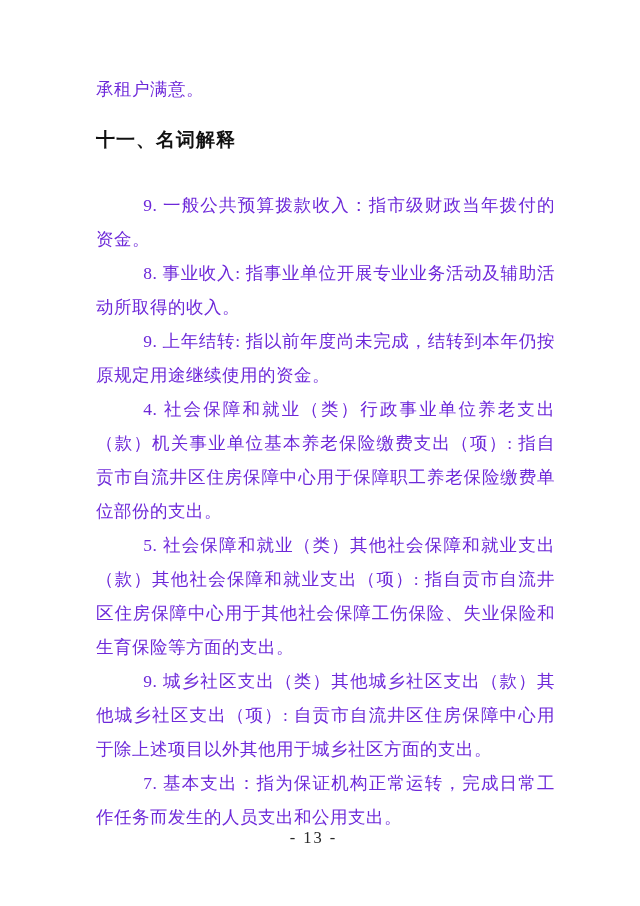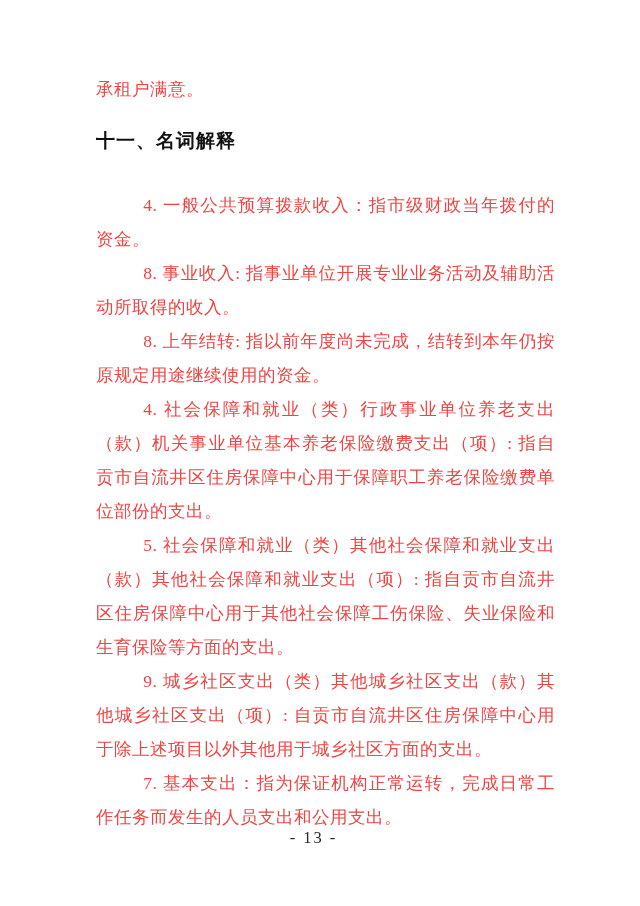--- a/index.html
+++ b/index.html
@@ -19,30 +19,30 @@
     padding: 72px 85px 0 96px;
     overflow: hidden;
   }
 
   .body-text {
     font-size: 17.5px;
     line-height: 34px;
     text-align: justify;
     text-justify: inter-character;
     letter-spacing: 0.5px;
-    color: #ef4444;
+    color: #6d28d9;
   }
 
   .intro-line {
     text-align: left;
     margin-bottom: 22px;
   }
 
   .section-heading {
-    font-family: Liberation Serif, serif;
+    font-family: Liberation Mono, monospace;
     font-weight: 700;
     font-size: 19px;
     line-height: 26px;
     color: #111111;
     letter-spacing: 1px;
     margin: 8px 0 34px 0;
   }
 
   .para {
     text-indent: 2.7em;
@@ -64,25 +64,25 @@
 </style>
 </head>
 <body>
 
 <div class="page">
 
   <p class="body-text intro-line">承租户满意。</p>
 
   <h2 class="section-heading">十一、名词解释</h2>
 
-  <p class="body-text para">4. 一般公共预算拨款收入：指市级财政当年拨付的资金。</p>
+  <p class="body-text para">9. 一般公共预算拨款收入：指市级财政当年拨付的资金。</p>
 
   <p class="body-text para">8. 事业收入: 指事业单位开展专业业务活动及辅助活动所取得的收入。</p>
 
-  <p class="body-text para">8. 上年结转: 指以前年度尚未完成，结转到本年仍按原规定用途继续使用的资金。</p>
+  <p class="body-text para">9. 上年结转: 指以前年度尚未完成，结转到本年仍按原规定用途继续使用的资金。</p>
 
   <p class="body-text para">4. 社会保障和就业（类）行政事业单位养老支出（款）机关事业单位基本养老保险缴费支出（项）: 指自贡市自流井区住房保障中心用于保障职工养老保险缴费单位部份的支出。</p>
 
   <p class="body-text para">5. 社会保障和就业（类）其他社会保障和就业支出（款）其他社会保障和就业支出（项）: 指自贡市自流井区住房保障中心用于其他社会保障工伤保险、失业保险和生育保险等方面的支出。</p>
 
   <p class="body-text para">9. 城乡社区支出（类）其他城乡社区支出（款）其他城乡社区支出（项）: 自贡市自流井区住房保障中心用于除上述项目以外其他用于城乡社区方面的支出。</p>
 
   <p class="body-text para">7. 基本支出：指为保证机构正常运转，完成日常工作任务而发生的人员支出和公用支出。</p>
 
   <div class="page-number">- 13 -</div>

